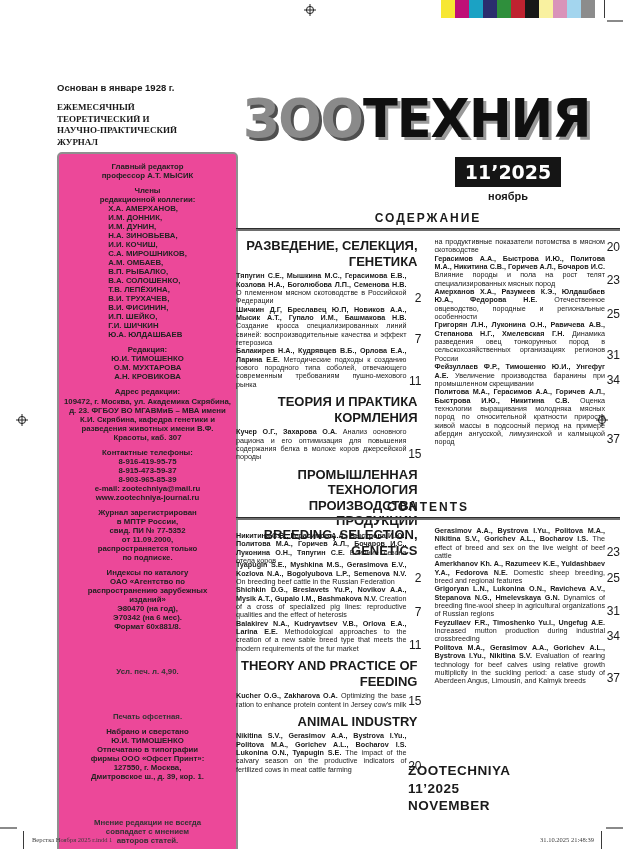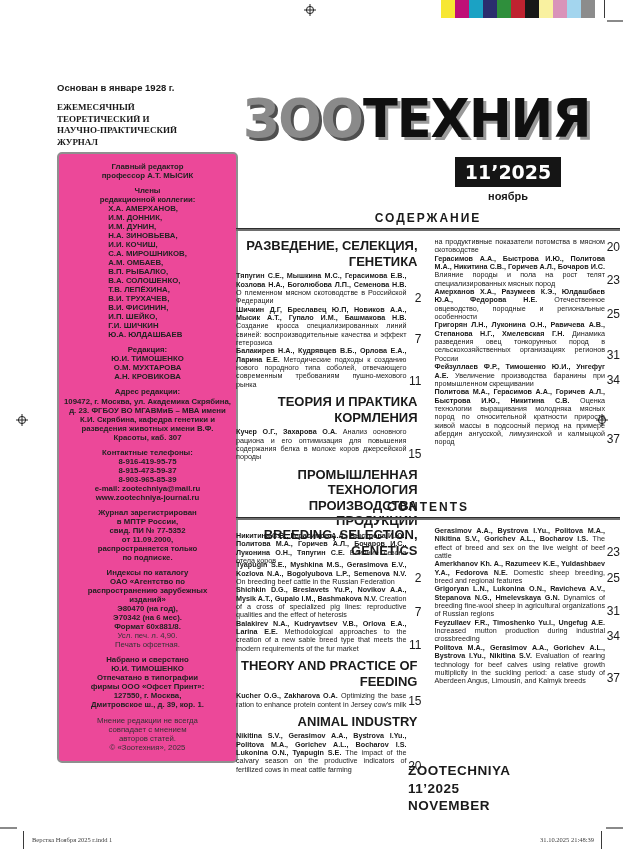--- a/index.html
+++ b/index.html
@@ -22,21 +22,21 @@
   .journal-type { font-family:"Liberation Serif", serif; font-weight:bold; font-size:9px; line-height:1.3; white-space:pre-line; margin-bottom:3px; }
   .founder { font-family:"Liberation Serif", serif; font-weight:bold; font-size:8.6px; line-height:1.35; white-space:pre-line; margin-bottom:7px; }
   .edit-box {
     background:#ec4899; border:2px solid #8f8f8f; border-radius:5px;
     padding:8px 5px 9px; text-align:center;
     font-size:7.8px; font-weight:bold; line-height:1.16; color:#222;
   }
   .edit-box .sec { margin-bottom:6px; }
   .pre { white-space:pre-line; }
   .members { display:inline-block; text-align:left; }
-  .light { font-weight:normal; color:#333; }
+  .light { font-weight:bold; color:#333;margin-top:36px; }
 
   
   #logo { position:absolute; left:243px; top:88px; width:378px; height:62px;
     font-family:"DejaVu Sans", sans-serif; font-weight:bold; font-size:51px;
     letter-spacing:-1px; white-space:nowrap; line-height:62px; transform:scaleY(1.05); }
   #logo .zoo { color:#8a8a8a; text-shadow:3px 3px 0 #4f4f4f; }
   #logo .tekh { color:#101010; text-shadow:3px 3px 0 #9a9a9a; }
   #issue-box { position:absolute; left:455px; top:157px; width:106px; height:30px;
     background:#151515; color:#fff; text-align:center; font-weight:bold;
     font-size:19px; line-height:30px; font-family:"DejaVu Sans", sans-serif; }

